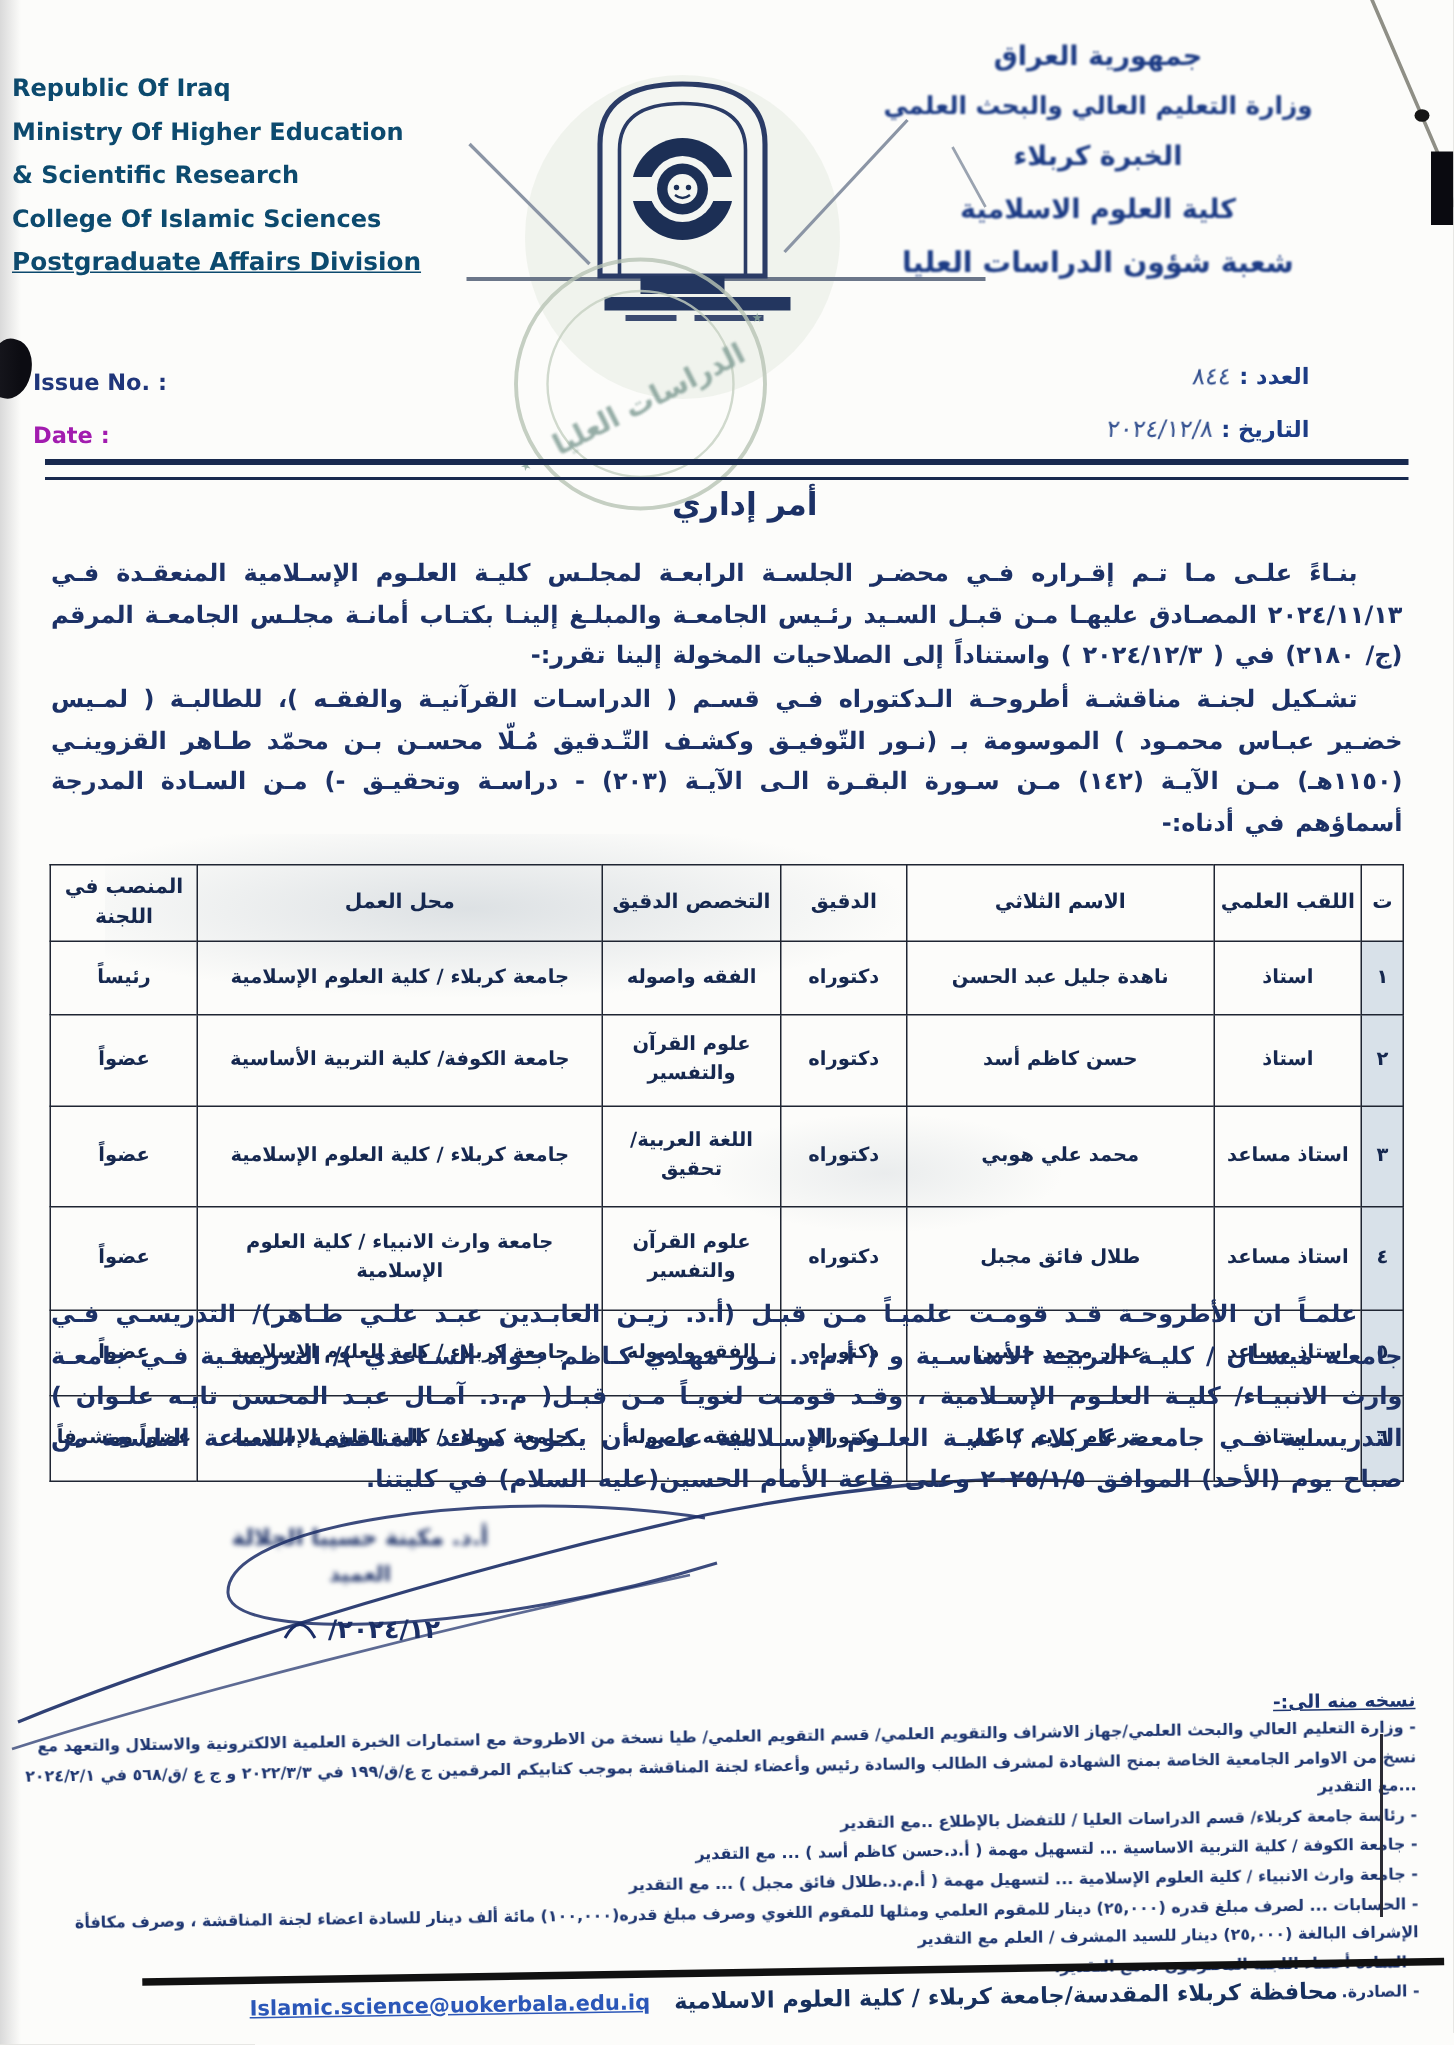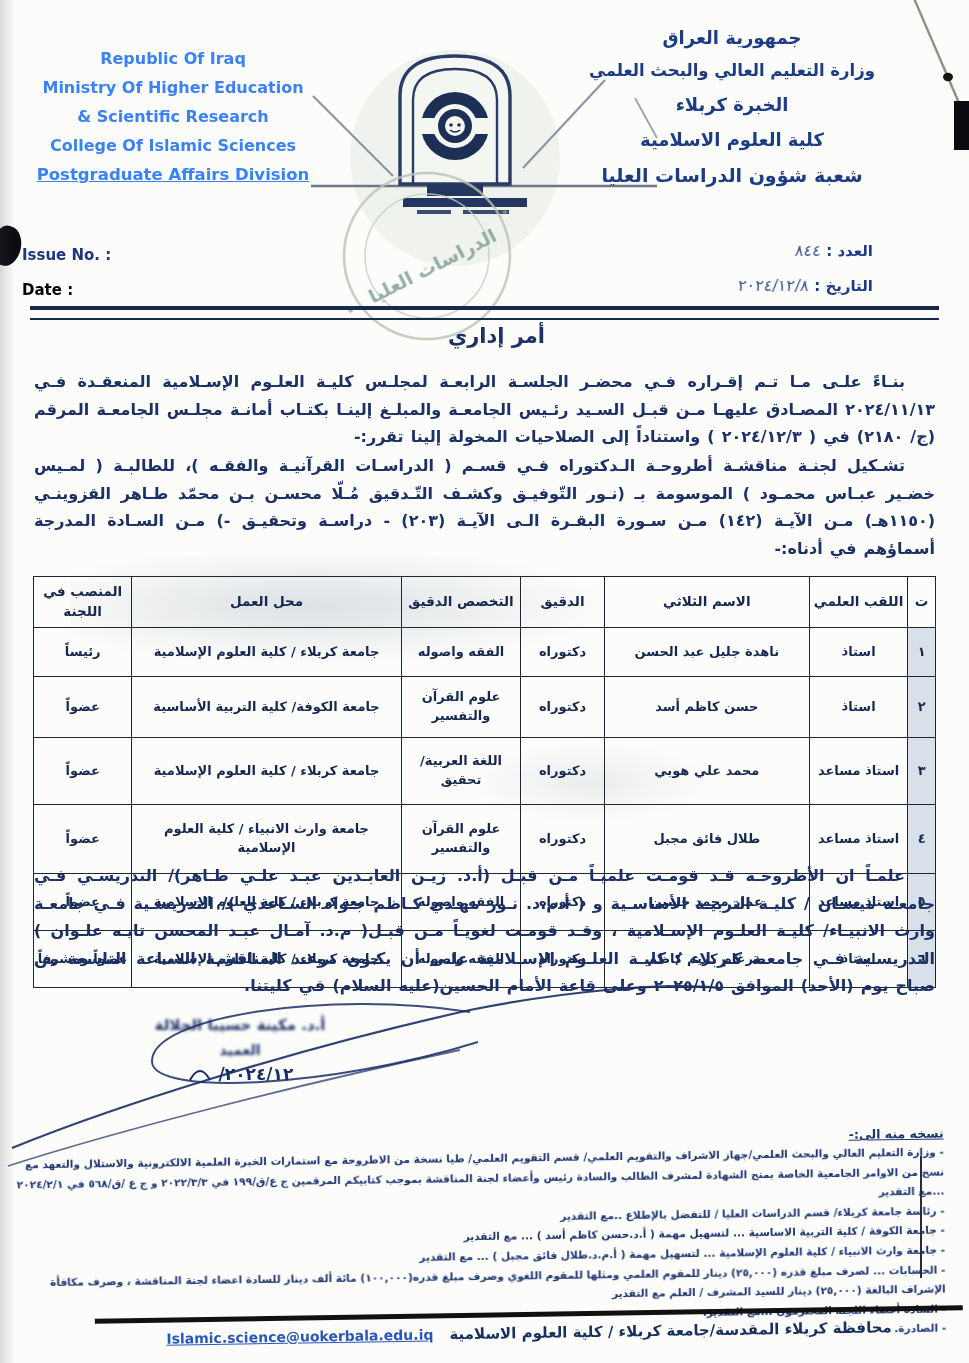--- a/index.html
+++ b/index.html
@@ -2,29 +2,29 @@
 <html lang="ar"><head>
 <meta charset="utf-8">
 <style>
   html,body{margin:0;padding:0;background:#d8d8d4;}
   .page{position:relative;width:969px;height:1363px;margin:0 auto;background:#fcfcfa;overflow:hidden;
         font-family:"DejaVu Sans",sans-serif;color:#1c3166;}
   .page::before{content:"";position:absolute;left:0;top:0;bottom:0;width:14px;
         background:linear-gradient(90deg,rgba(60,60,70,.18),rgba(0,0,0,0));pointer-events:none;z-index:5;}
   .abs{position:absolute;}
   
-  .en-header{left:8px;top:44px;width:330px;text-align:center;font-weight:bold;
-             font-size:16px;line-height:1.82;color:#3b82f6;z-index:2;}
+  .en-header{left:8px;top:44px;width:330px;text-align:left;font-weight:bold;
+             font-size:16px;line-height:1.82;color:#0c4a6e;z-index:2;}
   .en-header .u{text-decoration:underline;font-size:16.5px;}
   .ar-header{right:62px;top:20px;width:350px;text-align:center;direction:rtl;font-weight:bold;
              color:#1d3c85;filter:blur(.6px);z-index:2;line-height:1.95;}
   .ar-header div{white-space:nowrap;}
   .ah1{font-size:18px}.ah2{font-size:16.5px}.ah3{font-size:18px}.ah4{font-size:18px}.ah5{font-size:19px}
   .issue-en{left:22px;top:246px;font-weight:bold;font-size:15px;color:#20367a;z-index:2;}
-  .date-en{left:22px;top:281px;font-weight:bold;font-size:15px;color:#000000;z-index:2;}
+  .date-en{left:22px;top:281px;font-weight:bold;font-size:15px;color:#a21caf;z-index:2;}
   .num-line{direction:rtl;font-weight:bold;font-size:15px;color:#1d3c85;z-index:2;}
   .hand{font-weight:normal;color:#33508f;letter-spacing:2px;transform:skewX(-6deg);display:inline-block;
         filter:blur(.3px);font-size:16px;}
   .rule{left:30px;right:30px;top:306px;height:8px;border-top:4px solid #18294e;border-bottom:2.5px solid #18294e;z-index:2;}
   
   .emblem{left:305px;top:38px;width:370px;height:320px;z-index:1;overflow:visible;}
   
   .title{left:0;right:0;top:324px;text-align:center;font-weight:bold;font-size:21px;color:#1c3166;z-index:3;padding-left:24px;}
   .para{left:34px;right:34px;direction:rtl;text-align:justify;font-weight:bold;font-size:16px;
         line-height:1.72;color:#1c3166;text-indent:30px;word-spacing:1.5px;z-index:3;}
@@ -41,21 +41,21 @@
   tr.r1 td{height:40px;} tr.r2 td{height:52px;} tr.r3 td{height:58px;} tr.r4 td{height:60px;}
   tr.r5 td{height:48px;} tr.r6 td{height:48px;}
   .smudge1{left:70px;top:556px;width:540px;height:110px;z-index:2;pointer-events:none;
      background:radial-gradient(ellipse at 45% 45%,rgba(140,155,170,.28),rgba(140,155,170,0) 70%);}
   .smudge2{left:470px;top:742px;width:240px;height:80px;z-index:2;pointer-events:none;
      background:radial-gradient(ellipse,rgba(140,155,170,.16),rgba(140,155,170,0) 70%);}
   
   .sig{left:80px;top:1016px;width:320px;text-align:center;z-index:3;}
   .sig .name{font-size:15px;font-weight:bold;color:#1b2f66;filter:blur(1.7px);letter-spacing:1px;white-space:nowrap;}
   .sig .role{font-size:14px;font-weight:bold;color:#1b2f66;filter:blur(1.7px);margin-top:8px;}
-  .sig .sdate{direction:rtl;font-size:17px;font-weight:bold;color:#1b2f66;margin-top:6px;letter-spacing:1px;}
+  .sig .sdate{direction:rtl;font-size:17px;font-weight:bold;color:#1b2f66;margin-top:18px;letter-spacing:1px;}
   .swoosh{left:0;top:980px;width:740px;height:200px;z-index:2;pointer-events:none;}
   
   .cc{left:14px;right:24px;top:1132px;direction:rtl;transform:rotate(-.8deg);z-index:3;color:#1d3570;}
   .cc .cc-head{font-weight:bold;font-size:12.5px;text-decoration:underline;margin-bottom:2px;}
   .cc .cc-item{font-weight:bold;font-size:10.6px;line-height:1.85;text-align:right;filter:blur(.25px);}
   
   .bottom{left:95px;right:6px;top:1312px;transform:rotate(-.9deg);z-index:3;}
   .bottom .bar{height:4.5px;background:#111;margin-bottom:7px;}
   .bottom .row{display:flex;direction:rtl;justify-content:center;align-items:baseline;gap:16px;}
   .org{font-weight:bold;font-size:15px;color:#17305e;white-space:nowrap;}

